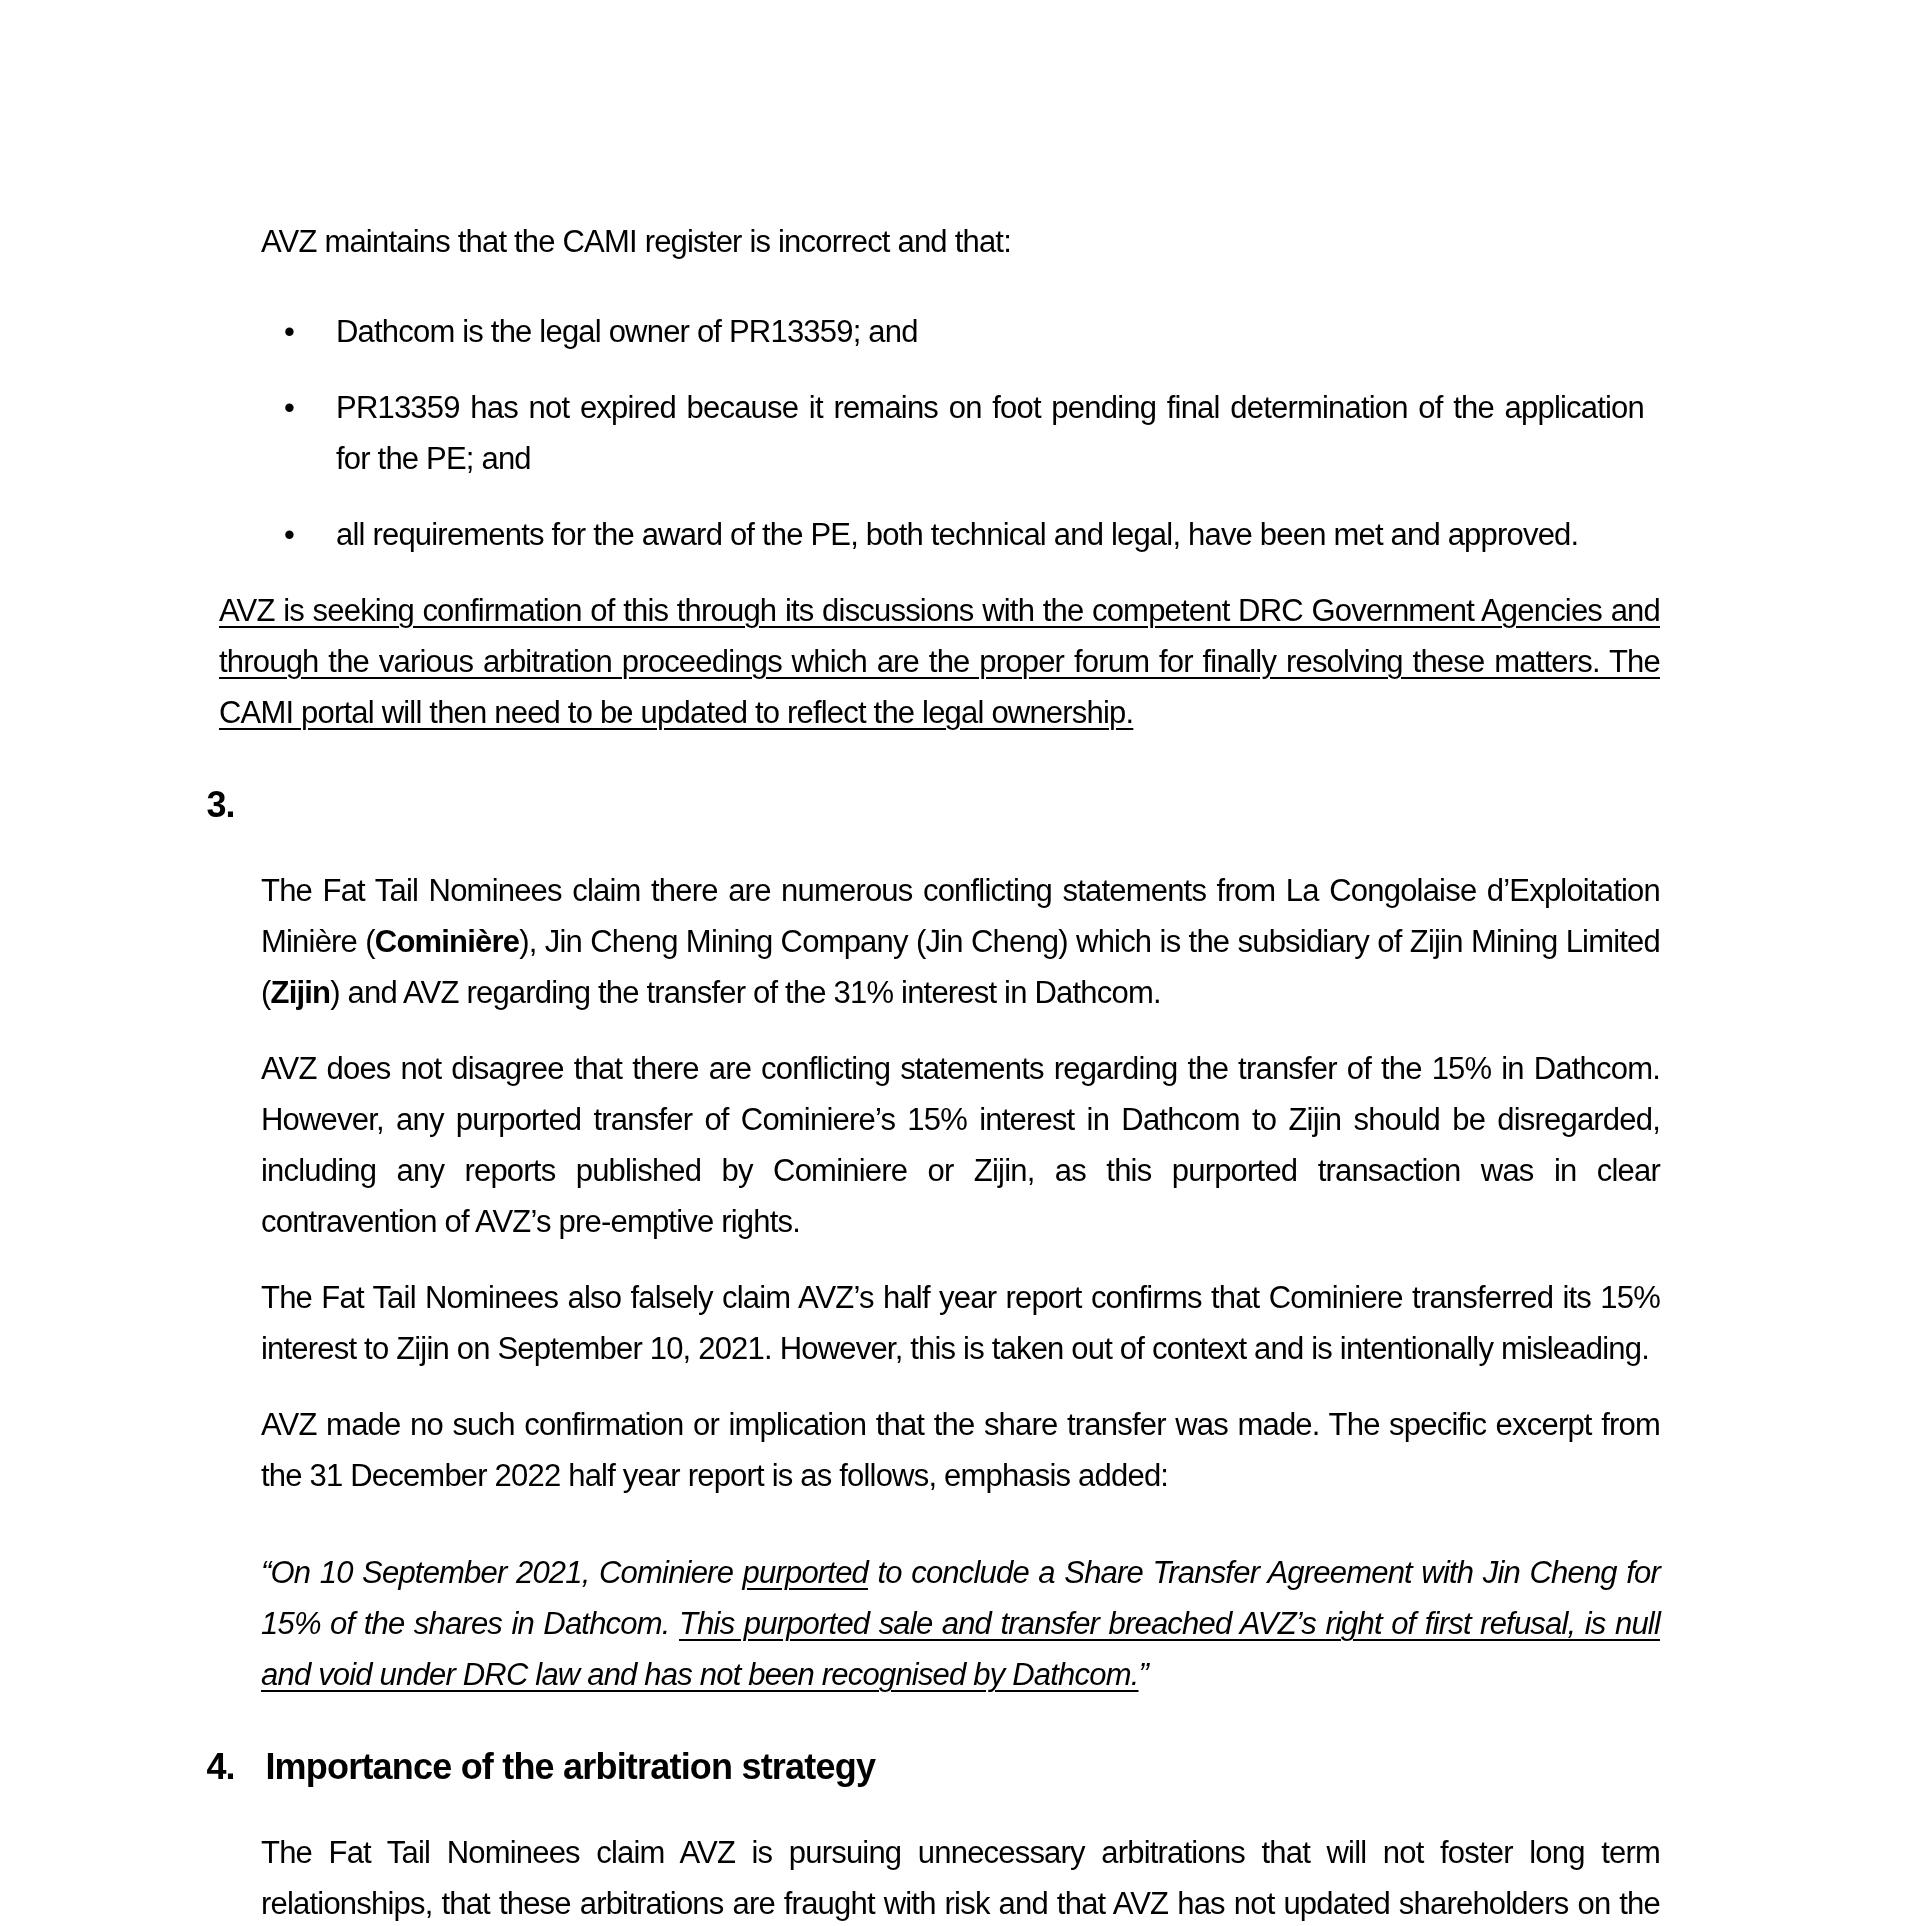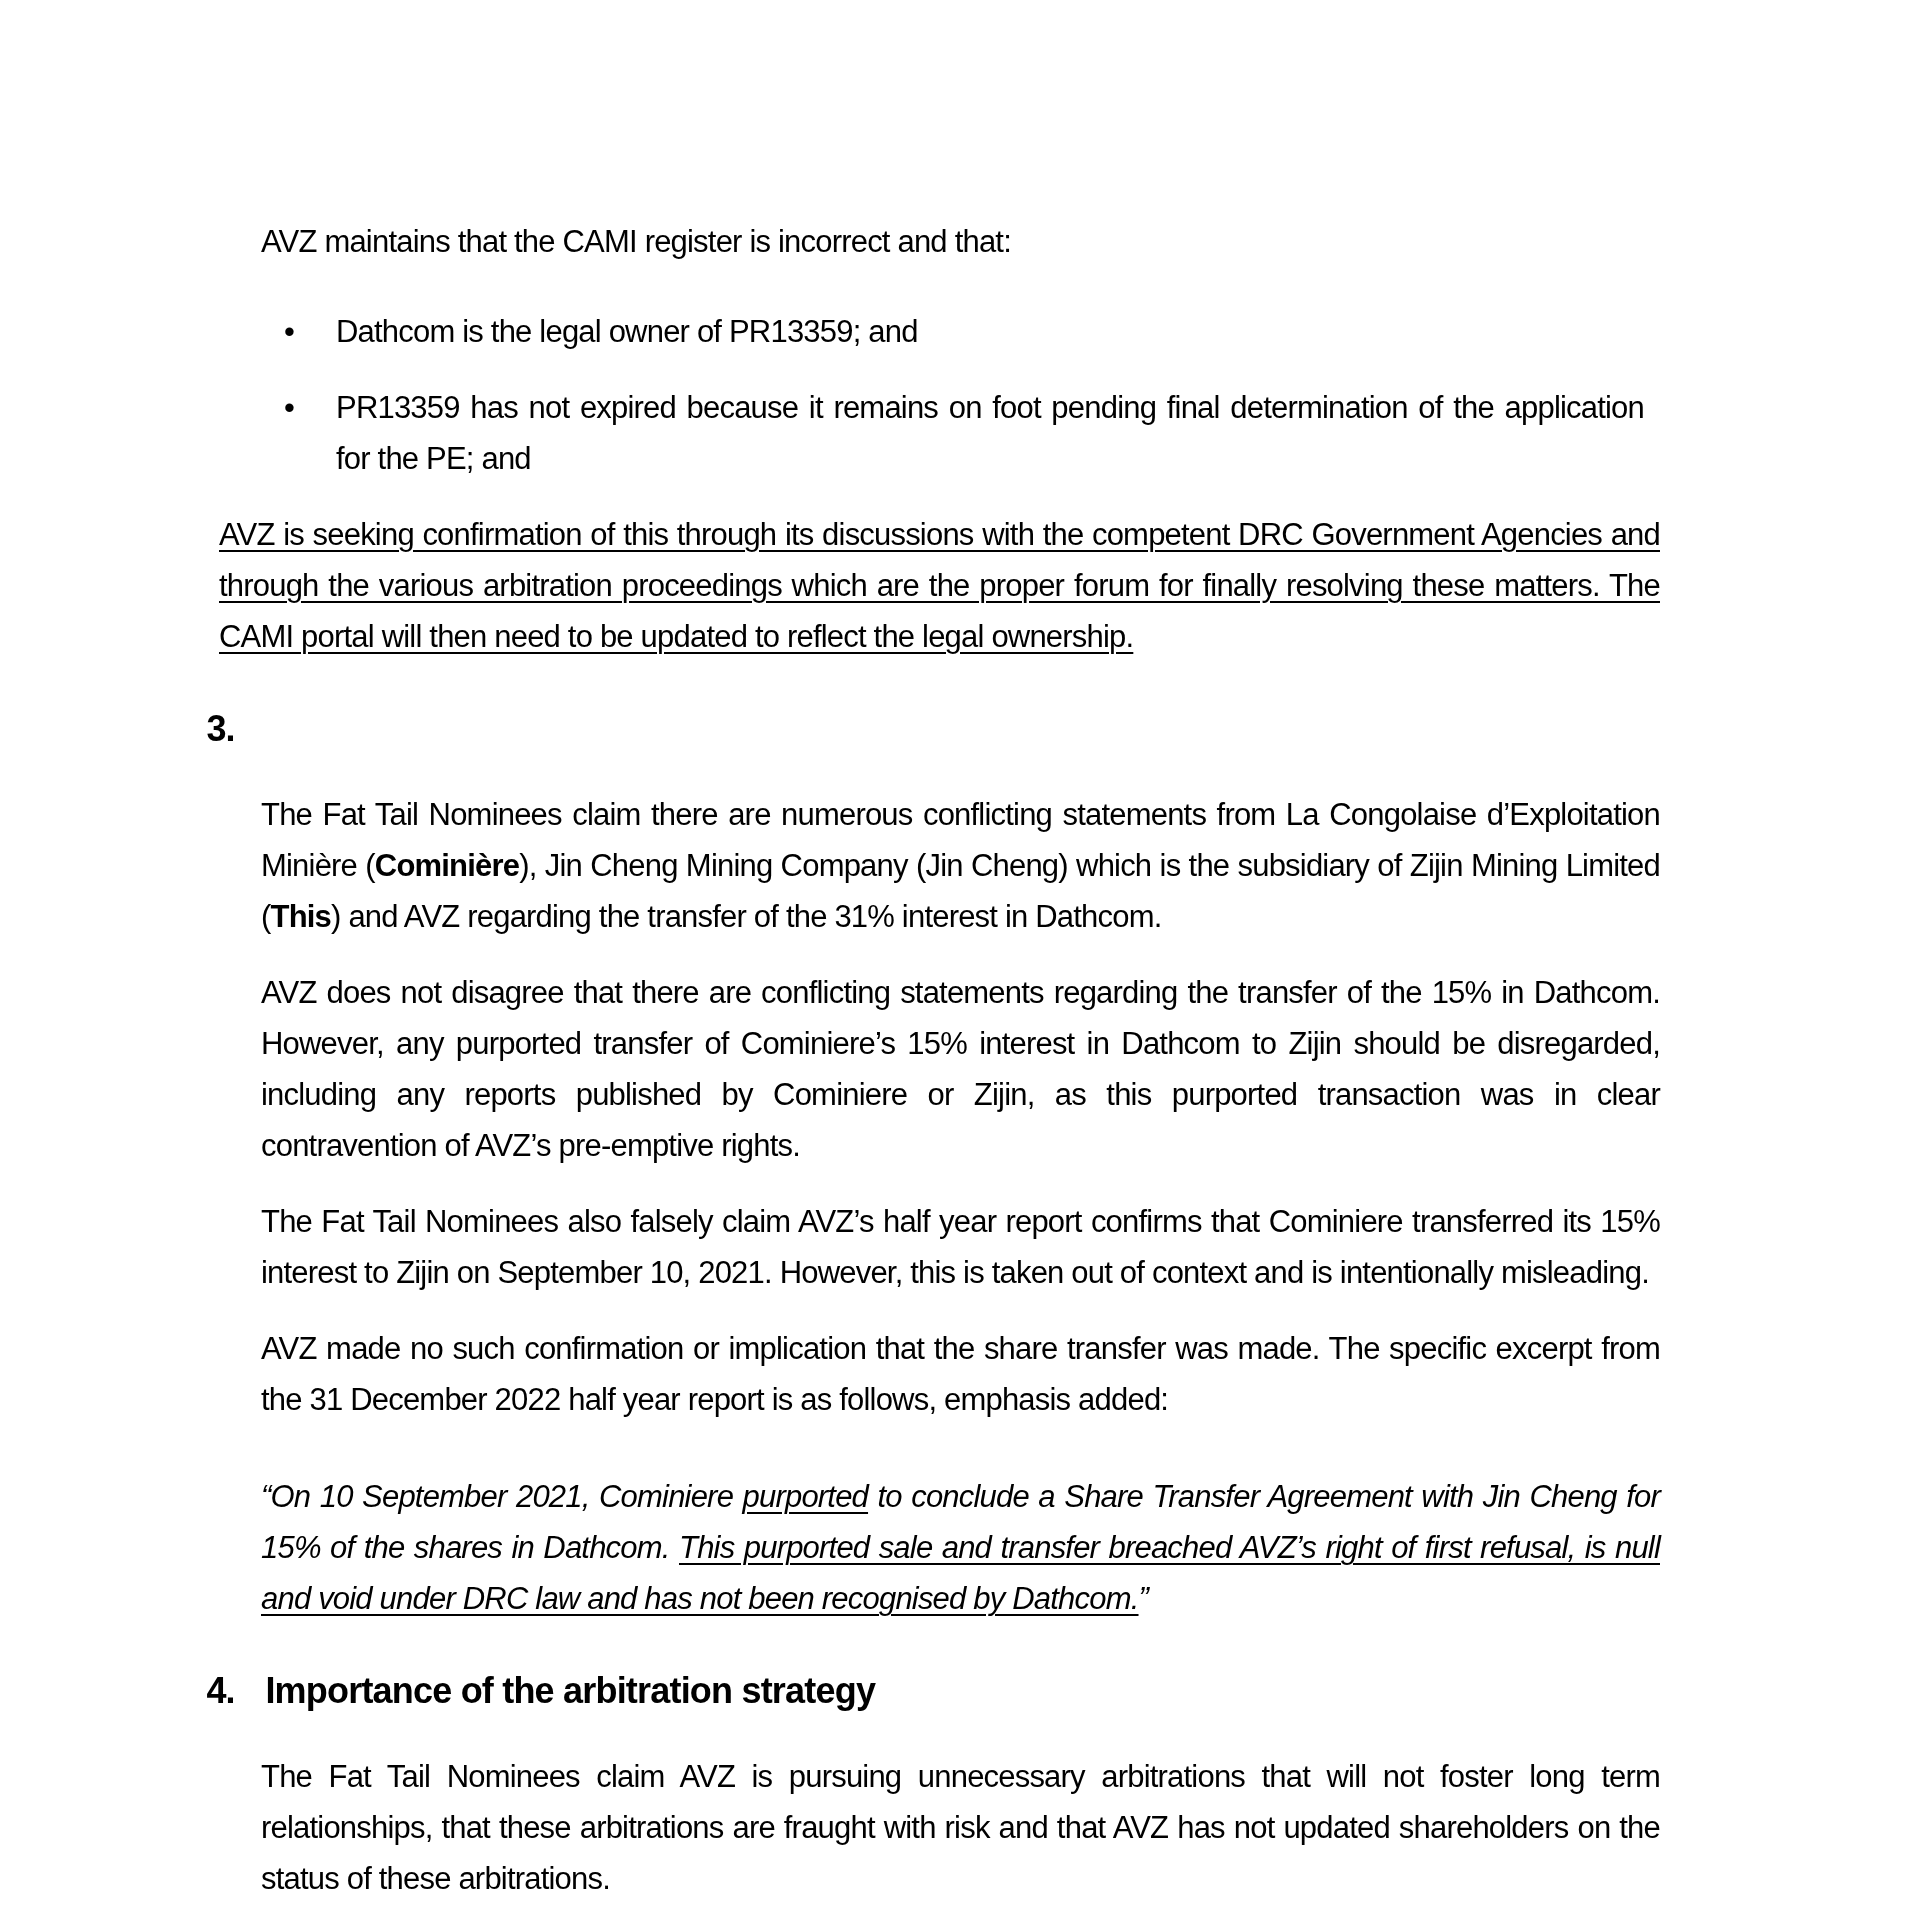--- a/index.html
+++ b/index.html
@@ -85,29 +85,30 @@
 <body>
 
 <div class="page">
   <div class="content">
 
     <p class="body-par">AVZ maintains that the CAMI register is incorrect and that:</p>
 
     <ul class="bullets">
       <li>Dathcom is the legal owner of PR13359; and</li>
       <li>PR13359 has not expired because it remains on foot pending final determination of the application for the PE; and</li>
+      <li>all requirements for the award of the PE, both technical and legal, have been met and approved.</li>
     </ul>
 
     <p class="body-par underlined-par">AVZ is seeking confirmation of this through its discussions with the competent DRC Government Agencies and through the various arbitration proceedings which are the proper forum for finally resolving these matters. The CAMI portal will then need to be updated to reflect the legal ownership.</p>
 
     <h2 class="sec-head">
       <span class="h-num">3.</span>
     </h2>
 
-    <p class="body-par"><span>The Fat Tail Nominees claim there are numerous conflicting statements from La Congolaise d’Exploitation Minière (</span><span class="bold">Cominière</span><span>), Jin Cheng Mining Company (Jin Cheng) which is the subsidiary of Zijin Mining Limited (</span><span class="bold">This</span><span>) and AVZ regarding the transfer of the 31% interest in Dathcom.</span></p>
+    <p class="body-par"><span>The Fat Tail Nominees claim there are numerous conflicting statements from La Congolaise d’Exploitation Minière (</span><span class="bold">Cominière</span><span>), Jin Cheng Mining Company (Jin Cheng) which is the subsidiary of Zijin Mining Limited (</span><span class="bold">Zijin</span><span>) and AVZ regarding the transfer of the 31% interest in Dathcom.</span></p>
 
     <p class="body-par">AVZ does not disagree that there are conflicting statements regarding the transfer of the 15% in Dathcom. However, any purported transfer of Cominiere’s 15% interest in Dathcom to Zijin should be disregarded, including any reports published by Cominiere or Zijin, as this purported transaction was in clear contravention of AVZ’s pre-emptive rights.</p>
 
     <p class="body-par">The Fat Tail Nominees also falsely claim AVZ’s half year report confirms that Cominiere transferred its 15% interest to Zijin on September 10, 2021. However, this is taken out of context and is intentionally misleading.</p>
 
     <p class="body-par">AVZ made no such confirmation or implication that the share transfer was made. The specific excerpt from the 31 December 2022 half year report is as follows, emphasis added:</p>
 
     <p class="quote-par"><span>“On 10 September 2021, Cominiere </span><span class="u">purported</span><span> to conclude a Share Transfer Agreement with Jin Cheng for 15% of the shares in Dathcom. </span><span class="u">This purported sale and transfer breached AVZ’s right of first refusal, is null and void under DRC law and has not been recognised by Dathcom.</span><span>”</span></p>
 
     <h2 class="sec-head">

